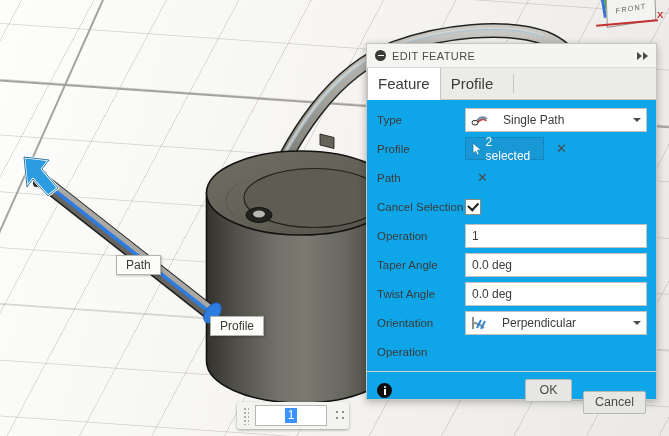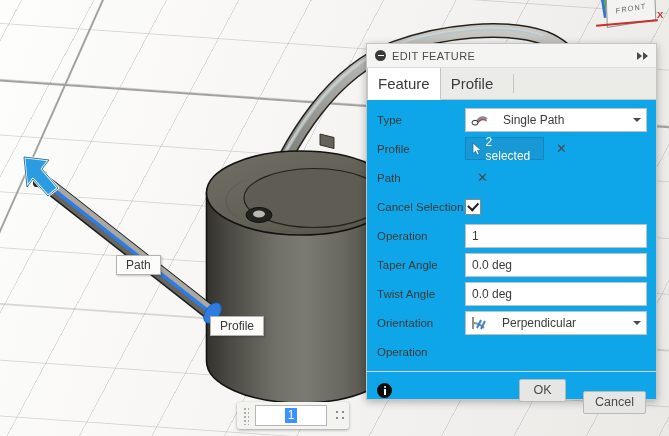--- a/index.html
+++ b/index.html
@@ -80,21 +80,21 @@
 
   .selbtn{width:79px;height:23px;display:flex;align-items:center;gap:4px;padding:0 5px;box-sizing:border-box;font-size:12px;}
   .selbtn.blue{background:#1899d5;border:1px solid #1386be;color:#fff;}
   .selbtn.white{background:#fff;border:1px solid #c2c1be;color:#3b3b39;}
   .clear-x{margin-left:12px;color:#4a4a48;font-size:13px;cursor:default;}
 
   .checkbox{width:14px;height:14px;border:1.5px solid #8a8a86;background:#fdfdfc;position:relative;box-sizing:content-box;}
   .checkbox .mark{position:absolute;left:2.2px;top:2.6px;width:8px;height:4.5px;
       border-left:2px solid #1f1f1d;border-bottom:2px solid #1f1f1d;transform:rotate(-47deg);}
 
-  .dlg-footer{margin-top:5px;border-top:1px solid #d2d1ce;height:36px;display:flex;align-items:center;padding:0 10px;gap:17px;}
+  .dlg-footer{margin-top:5px;border-top:1px solid #d2d1ce;height:36px;display:flex;align-items:center;padding:0 10px;gap:11px;}
   .icon-info{width:15px;height:15px;border-radius:50%;background:#0b0b0b;position:relative;margin-right:auto;}
   .icon-info::before{content:"";position:absolute;left:6.5px;top:3px;width:2px;height:2px;background:#fff;border-radius:50%;}
   .icon-info::after{content:"";position:absolute;left:6.5px;top:6.5px;width:2px;height:5.5px;background:#fff;}
   .btn{height:23px;background:#e6e6e4;border:1px solid #b9b8b5;border-radius:2px;color:#4a4a48;
        font-size:12.5px;display:flex;align-items:center;justify-content:center;box-sizing:border-box;}
   .btn-ok{width:47px;}
   .btn-cancel{width:63px;margin-top:24px;}
 </style>
 </head>
 <body>

